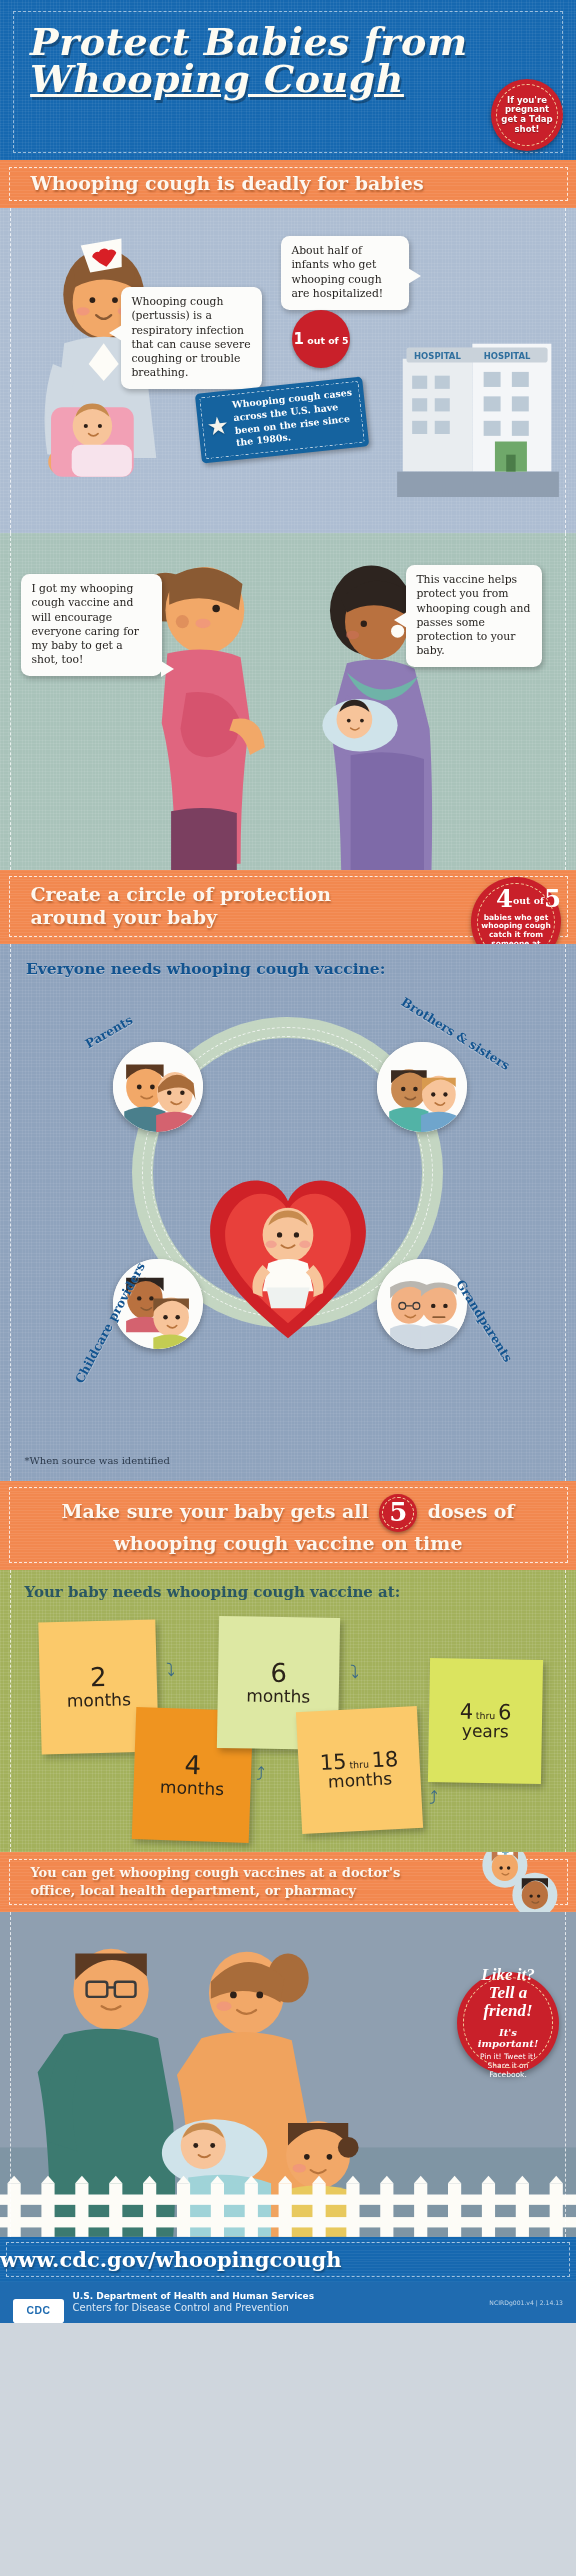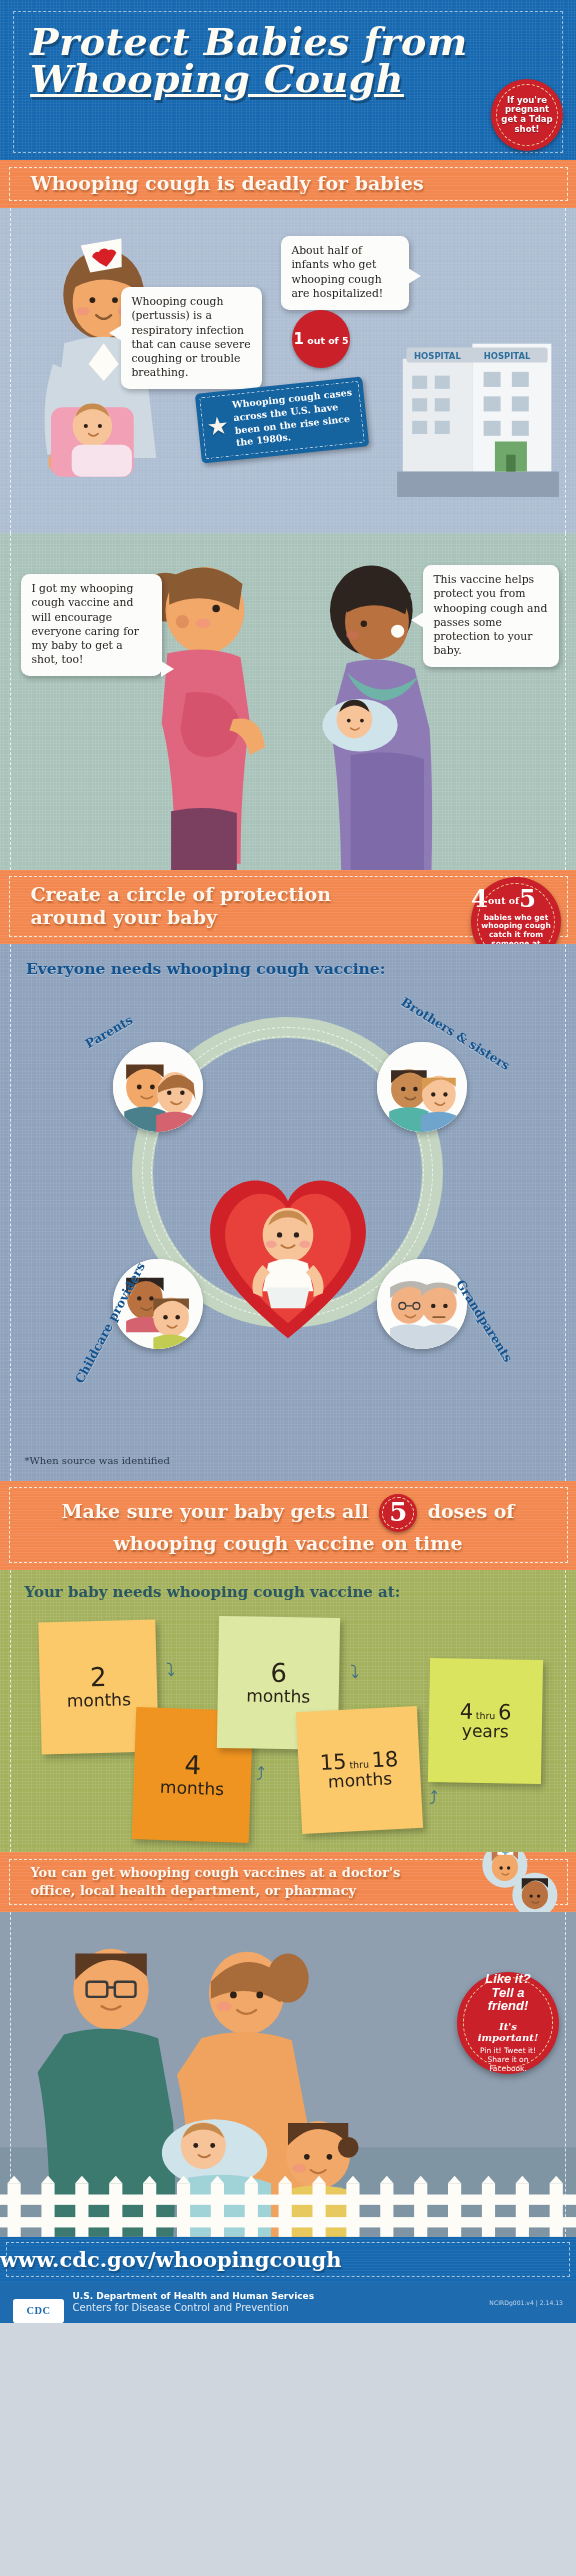--- a/index.html
+++ b/index.html
@@ -193,21 +193,21 @@
     text-shadow:0 0.9px 0.9px rgba(255,255,255,.4);
   }
   .heart-big{ position:absolute; left:50%; top:229px; transform:translateX(-50%); z-index:6; }
   .footnote{
     position:absolute; left:24.5px; bottom:15px;
     font-family:"DejaVu Serif",serif;font-size:10px;color:#2c3a4c;
   }
   .circ-badge{
     position:absolute; right:15px; top:-58px; width:90px;height:90px;border-radius:50%;
     background:#c9202a; z-index:40; box-shadow:0 2.8px 5.6px rgba(0,0,0,.35);
-    display:flex;flex-direction:column;align-items:flex-start;justify-content:center;
+    display:flex;flex-direction:column;align-items:flex-end;justify-content:center;
     text-align:center;
   }
   .circ-badge::after{content:"";position:absolute;inset:5.6px;border-radius:50%;border:1.9px dashed #f4cf9b;}
   .circ-badge .big{font-family:"DejaVu Serif",serif;font-weight:bold;color:#fff;font-size:24.5px;line-height:1;}
   .circ-badge .big sub{font-size:9.4px;vertical-align:middle;}
   .circ-badge .sm{font-family:"DejaVu Sans",sans-serif;font-weight:bold;color:#fff;font-size:7.5px;line-height:1.15;padding:1.9px 7.5px 0;}
 
   
   .sec-sched{
     height:282px; background:#a3b15c;
@@ -235,21 +235,21 @@
     height:325px; background:#8f9fb0;
     position:relative; overflow:hidden;
   }
   .likeit{
     position:absolute; right:17px; top:60px; width:102px;height:102px;border-radius:50%;
     background:#c9202a; z-index:30; box-shadow:0 2.8px 6.6px rgba(0,0,0,.35);
     display:flex;align-items:center;justify-content:center;text-align:center;
   }
   .likeit::after{content:"";position:absolute;inset:5.6px;border-radius:50%;border:1.9px dashed #f4cf9b;}
   .likeit div{padding:0 9.4px;}
-  .likeit .t1{font-family:Liberation Sans, sans-serif;font-style:italic;font-weight:bold;color:#fff;font-size:13px;line-height:1.05;}
+  .likeit .t1{font-family:Liberation Serif, serif;font-style:italic;font-weight:bold;color:#fff;font-size:17px;line-height:1.05;}
   .likeit .t2{font-family:"DejaVu Serif",serif;font-style:italic;font-weight:bold;color:#fff;font-size:10px;line-height:1.1;margin-top:8px;}
   .likeit .t3{font-family:"DejaVu Sans",sans-serif;color:#fff;font-size:7.5px;line-height:1.2;margin-top:2.8px;}
 
   
   .urlbar{
     background:#1668b0; padding:10.4px 0; text-align:left; position:relative;
     background-image: repeating-linear-gradient(0deg, rgba(255,255,255,.05) 0 0.9px, transparent 0.9px 2.8px);
   }
   .urlbar::after{content:"";position:absolute;inset:5.6px;border:1.9px dashed rgba(255,255,255,.6);}
   .urlbar a{
@@ -259,21 +259,21 @@
   }
 
   
   .footer{
     background:#1f6bb0; padding:8.5px 13px; display:flex; align-items:center; gap:8.5px;
     position:relative; height:41px;
   }
   .cdclogo{
     width:51px;height:24.5px;background:#fff;border-radius:2.8px;
     display:flex;align-items:center;justify-content:center;
-    font-family:Liberation Serif, serif;font-weight:bold;font-size:10.4px;color:#1f6bb0;
+    font-family:Liberation Sans, sans-serif;font-weight:bold;font-size:10.4px;color:#1f6bb0;
     letter-spacing:0.5px; flex:0 0 auto;margin-top:16px;
   }
   .footer .ftxt b{display:block;font-family:"DejaVu Sans",sans-serif;font-weight:bold;color:#fff;font-size:9px;line-height:1.25;}
   .footer .ftxt span{display:block;font-family:"DejaVu Sans",sans-serif;color:#dce9f5;font-size:10px;line-height:1.25;}
   .footer .pubid{
     margin-left:auto;font-family:"DejaVu Sans",sans-serif;color:#bfd6ea;font-size:6.1px;white-space:nowrap;
   }
 
   
   .sh{position:absolute;}
@@ -416,21 +416,21 @@
       <circle cx="68" cy="177" r="2" fill="#2d2018"></circle>
       <path d="M56 185 q5 4 9 0" stroke="#b8743c" stroke-width="1.6" fill="none" stroke-linecap="round"></path>
       <path d="M56 214 q42 -8 78 4 l0 120 l-78 0z" fill="#7e6aa8"></path>
     </svg>
 
     <div class="bubble" style="left:21px; top:41px; width:141px;">
       <span>I got my whooping cough vaccine and will encourage everyone caring for my baby to get a shot, too!</span>
       <div class="tail" style="right:-12.2px;top:87px;border-top:8.5px solid transparent;border-bottom:8.5px solid transparent;border-left:13px solid #fcfcfa;"></div>
     </div>
 
-    <div class="bubble" style="right:17px; top:32px; width:136px;">
+    <div class="bubble" style="right:34px; top:32px; width:136px;">
       <div class="tail tail-left" style="top:47px;"></div>
       <span>This vaccine helps protect you from whooping cough and passes some protection to your baby.</span>
     </div>
   </div>
 
   <div class="band obanner" style="padding:13px 21px 15px;">
     <div class="dash"></div>
     <h2 style="max-width:405px;">
       <span>Create a circle of protection</span><br>
       <span>around your baby</span>

